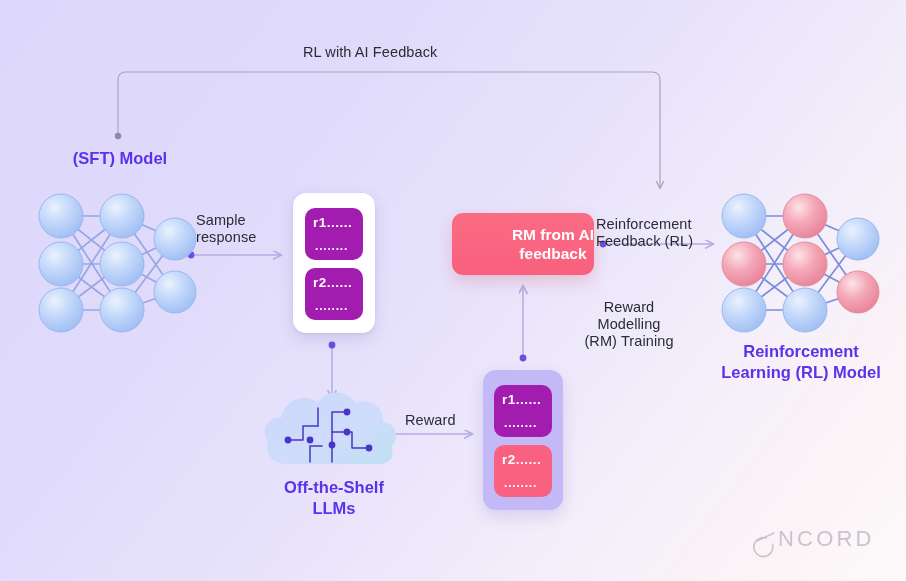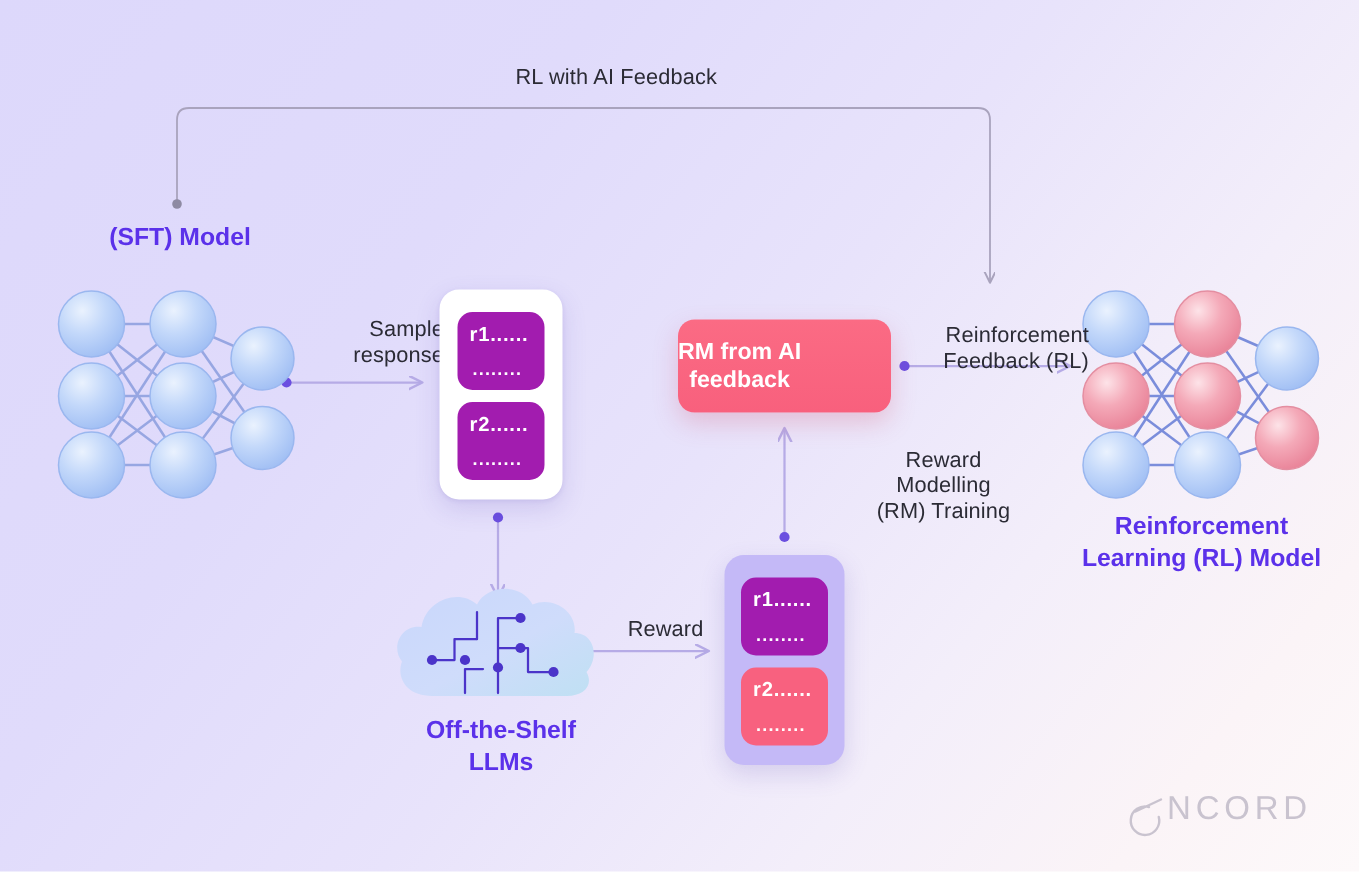--- a/index.html
+++ b/index.html
@@ -6,21 +6,21 @@
   body{
     width:906px;height:581px;overflow:hidden;
     font-family:"Liberation Sans","DejaVu Sans",sans-serif;
     background:linear-gradient(128deg,#ddd8fb 0%,#e0dbfb 30%,#e8e3fb 52%,#f3eefa 72%,#fbf4f7 88%,#fdf9fa 100%);
     position:relative;
   }
   .stage{position:absolute;inset:0;}
   .abs{position:absolute;}
 
   
-  .lbl{color:#2b2b35;font-size:14.5px;line-height:17px;text-align:right;letter-spacing:.1px;}
+  .lbl{color:#2b2b35;font-size:14.5px;line-height:17px;text-align:left;letter-spacing:.1px;}
   .title-top{left:303px;top:44px;width:175px;}
   .lbl-sample{left:196px;top:212px;width:100px;}
   .lbl-rl{left:596px;top:216px;width:130px;}
   .lbl-rating{left:405px;top:412px;width:64px;}
   .lbl-reward{left:557px;top:299px;width:110px;text-align:center;margin-left:17px;}
 
   .hdr{color:#5b31ea;font-weight:bold;font-size:16.5px;line-height:21px;text-align:center;}
   .hdr-sft{left:10px;top:148px;width:220px;}
   .hdr-llm{left:240px;top:477px;width:188px;text-align:center;}
   .hdr-rl{left:700px;top:341px;width:202px;}
@@ -47,21 +47,21 @@
   .rbox.purple{background:#a21caf;}
   .rbox.pink{background:#f8617f;}
   .rbox .rline1{white-space:nowrap;letter-spacing:.5px;}
   .rbox .rline2{margin-top:9px;padding-left:2px;letter-spacing:.8px;font-size:12px;}
 
   
   .rm-pill{
     left:452px;top:213px;width:142px;height:62px;
     background:linear-gradient(180deg,#fb6b84 0%,#f8607d 100%);
     border-radius:11px;color:#fff;font-weight:bold;font-size:15.5px;
-    line-height:19px;display:flex;align-items:center;justify-content:flex-start;
+    line-height:19px;display:flex;align-items:center;justify-content:flex-end;
     text-align:center;
     box-shadow:0 7px 16px rgba(210,80,110,.25);
   }
 
   
   .logo{left:752px;top:524px;width:128px;height:30px;display:flex;align-items:center;}
   .logo-txt{color:#c9c3cf;font-size:22px;letter-spacing:3.2px;font-weight:400;}
 </style>
 </head>
 <body>

